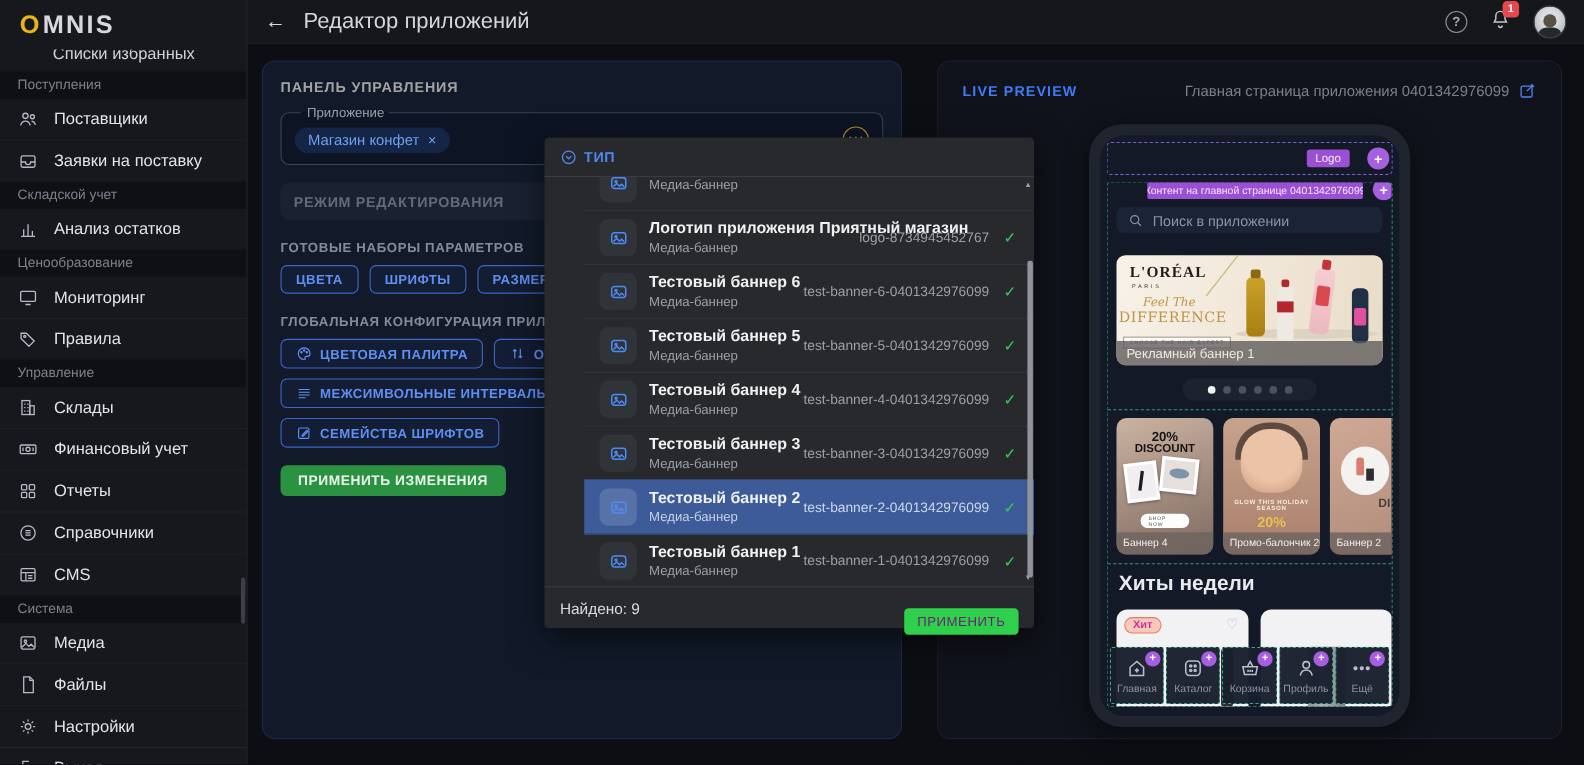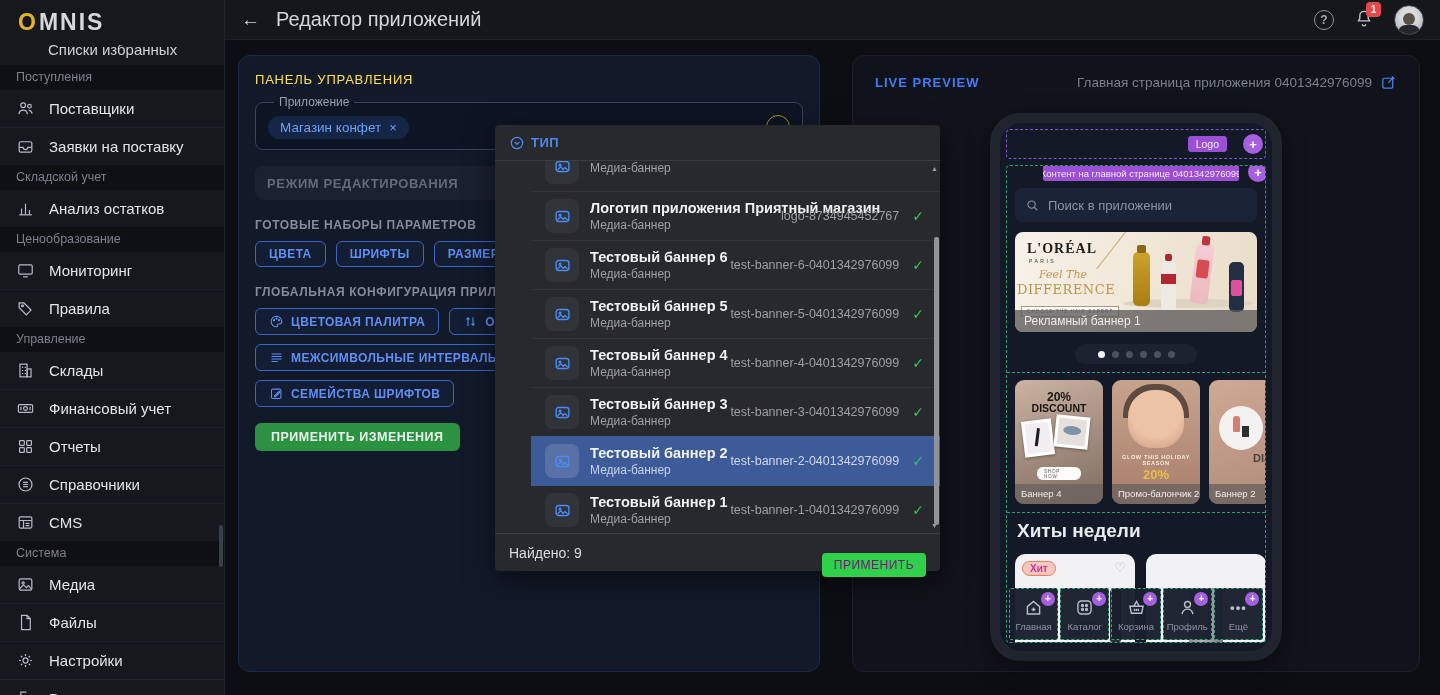--- a/index.html
+++ b/index.html
@@ -43,21 +43,21 @@
     background:#5a5145;transform:translateX(-50%);}
   .avatar b{position:absolute;left:50%;bottom:-4px;width:22px;height:13px;border-radius:8px 8px 0 0;
     background:#23272e;transform:translateX(-50%);}
 
   
   .content{position:absolute;left:225px;top:40px;right:0;bottom:0;}
   .panel{position:absolute;border-radius:12px;}
   .panel-left{left:13px;top:15px;width:582px;height:617px;background:#121a2a;border:1px solid #1d2a45;padding:16px;}
   .panel-right{left:627px;top:15px;width:568px;height:617px;background:#10131b;border:1px solid #191f2c;padding:18px 22px;}
 
-  .cp-title{color:#fde047;font-size:13px;font-weight:400;letter-spacing:.8px;}
+  .cp-title{color:#a3a3a3;font-size:13px;font-weight:700;letter-spacing:.8px;}
   fieldset.appfield{margin-top:8px;border:1px solid #3a445b;border-radius:8px;background:#0d1423;
     padding:6px 12px 10px;display:flex;align-items:center;}
   fieldset.appfield legend{font-size:12px;color:#98a0ad;padding:0 5px;margin-left:6px;}
   .chip{display:inline-flex;align-items:center;gap:8px;background:rgba(63,116,235,.18);
     color:#6f9ff2;border-radius:16px;padding:4px 12px;font-size:13.5px;cursor:pointer;}
   .chip .x{font-size:13px;}
   .more-btn{margin-left:auto;width:24px;height:24px;border:1.3px solid #b8912e;border-radius:50%;
     color:#e3b83a;font-size:15px;line-height:20px;text-align:center;cursor:pointer;}
   .editbar{margin-top:16px;height:34px;background:#1a2130;border-radius:8px;display:flex;
     align-items:center;padding:0 12px;color:#636b78;font-size:13px;font-weight:700;letter-spacing:.6px;}
@@ -124,21 +124,21 @@
   .pchip{background:#9b4fd4;color:#f4e9ff;font-size:10.5px;border-radius:3px;padding:2px 8px;
     white-space:nowrap;}
   .plus-circ{width:20px;height:20px;border-radius:50%;background:#a55fe0;color:#fff;font-size:13px;
     font-weight:700;display:flex;align-items:center;justify-content:center;cursor:pointer;flex:0 0 auto;}
   .zone-content{position:absolute;top:42px;left:6px;right:6px;bottom:8px;border:1px dashed #2f9e6e;
     border-radius:4px;overflow:hidden;}
   .cchip{position:absolute;top:-1px;left:36px;right:26px;height:16px;background:#9b4fd4;color:#f4e9ff;
     font-size:9.5px;border-radius:2px;display:flex;align-items:center;justify-content:center;
     white-space:nowrap;overflow:hidden;z-index:3;}
   .cplus{position:absolute;top:-4px;right:-3px;z-index:3;}
-  .psearch{position:absolute;top:22px;left:8px;right:8px;height:34px;background:#1b2336;
+  .psearch{position:absolute;top:22px;left:8px;right:8px;height:24px;background:#1b2336;
     border-radius:7px;display:flex;align-items:center;gap:8px;padding:0 10px;color:#8b93a7;font-size:13px;}
   .psearch svg{stroke:#8b93a7;}
 
   .banner{position:absolute;top:66px;left:8px;right:8px;height:100px;border-radius:8px;overflow:hidden;
     background:linear-gradient(100deg,#f7f1e8 0%,#f1e7d8 52%,#e9dcc8 100%);}
   .bn-brand{position:absolute;left:12px;top:9px;color:#201e1a;font-family:"Liberation Serif","DejaVu Serif",serif;
     font-weight:700;font-size:14px;letter-spacing:1px;}
   .bn-sub{position:absolute;left:14px;top:26px;color:#35322c;font-size:5px;letter-spacing:2.5px;}
   .bn-t1{position:absolute;left:24px;top:36px;color:#c09448;font-family:"DejaVu Serif",serif;
     font-style:italic;font-size:11px;}

